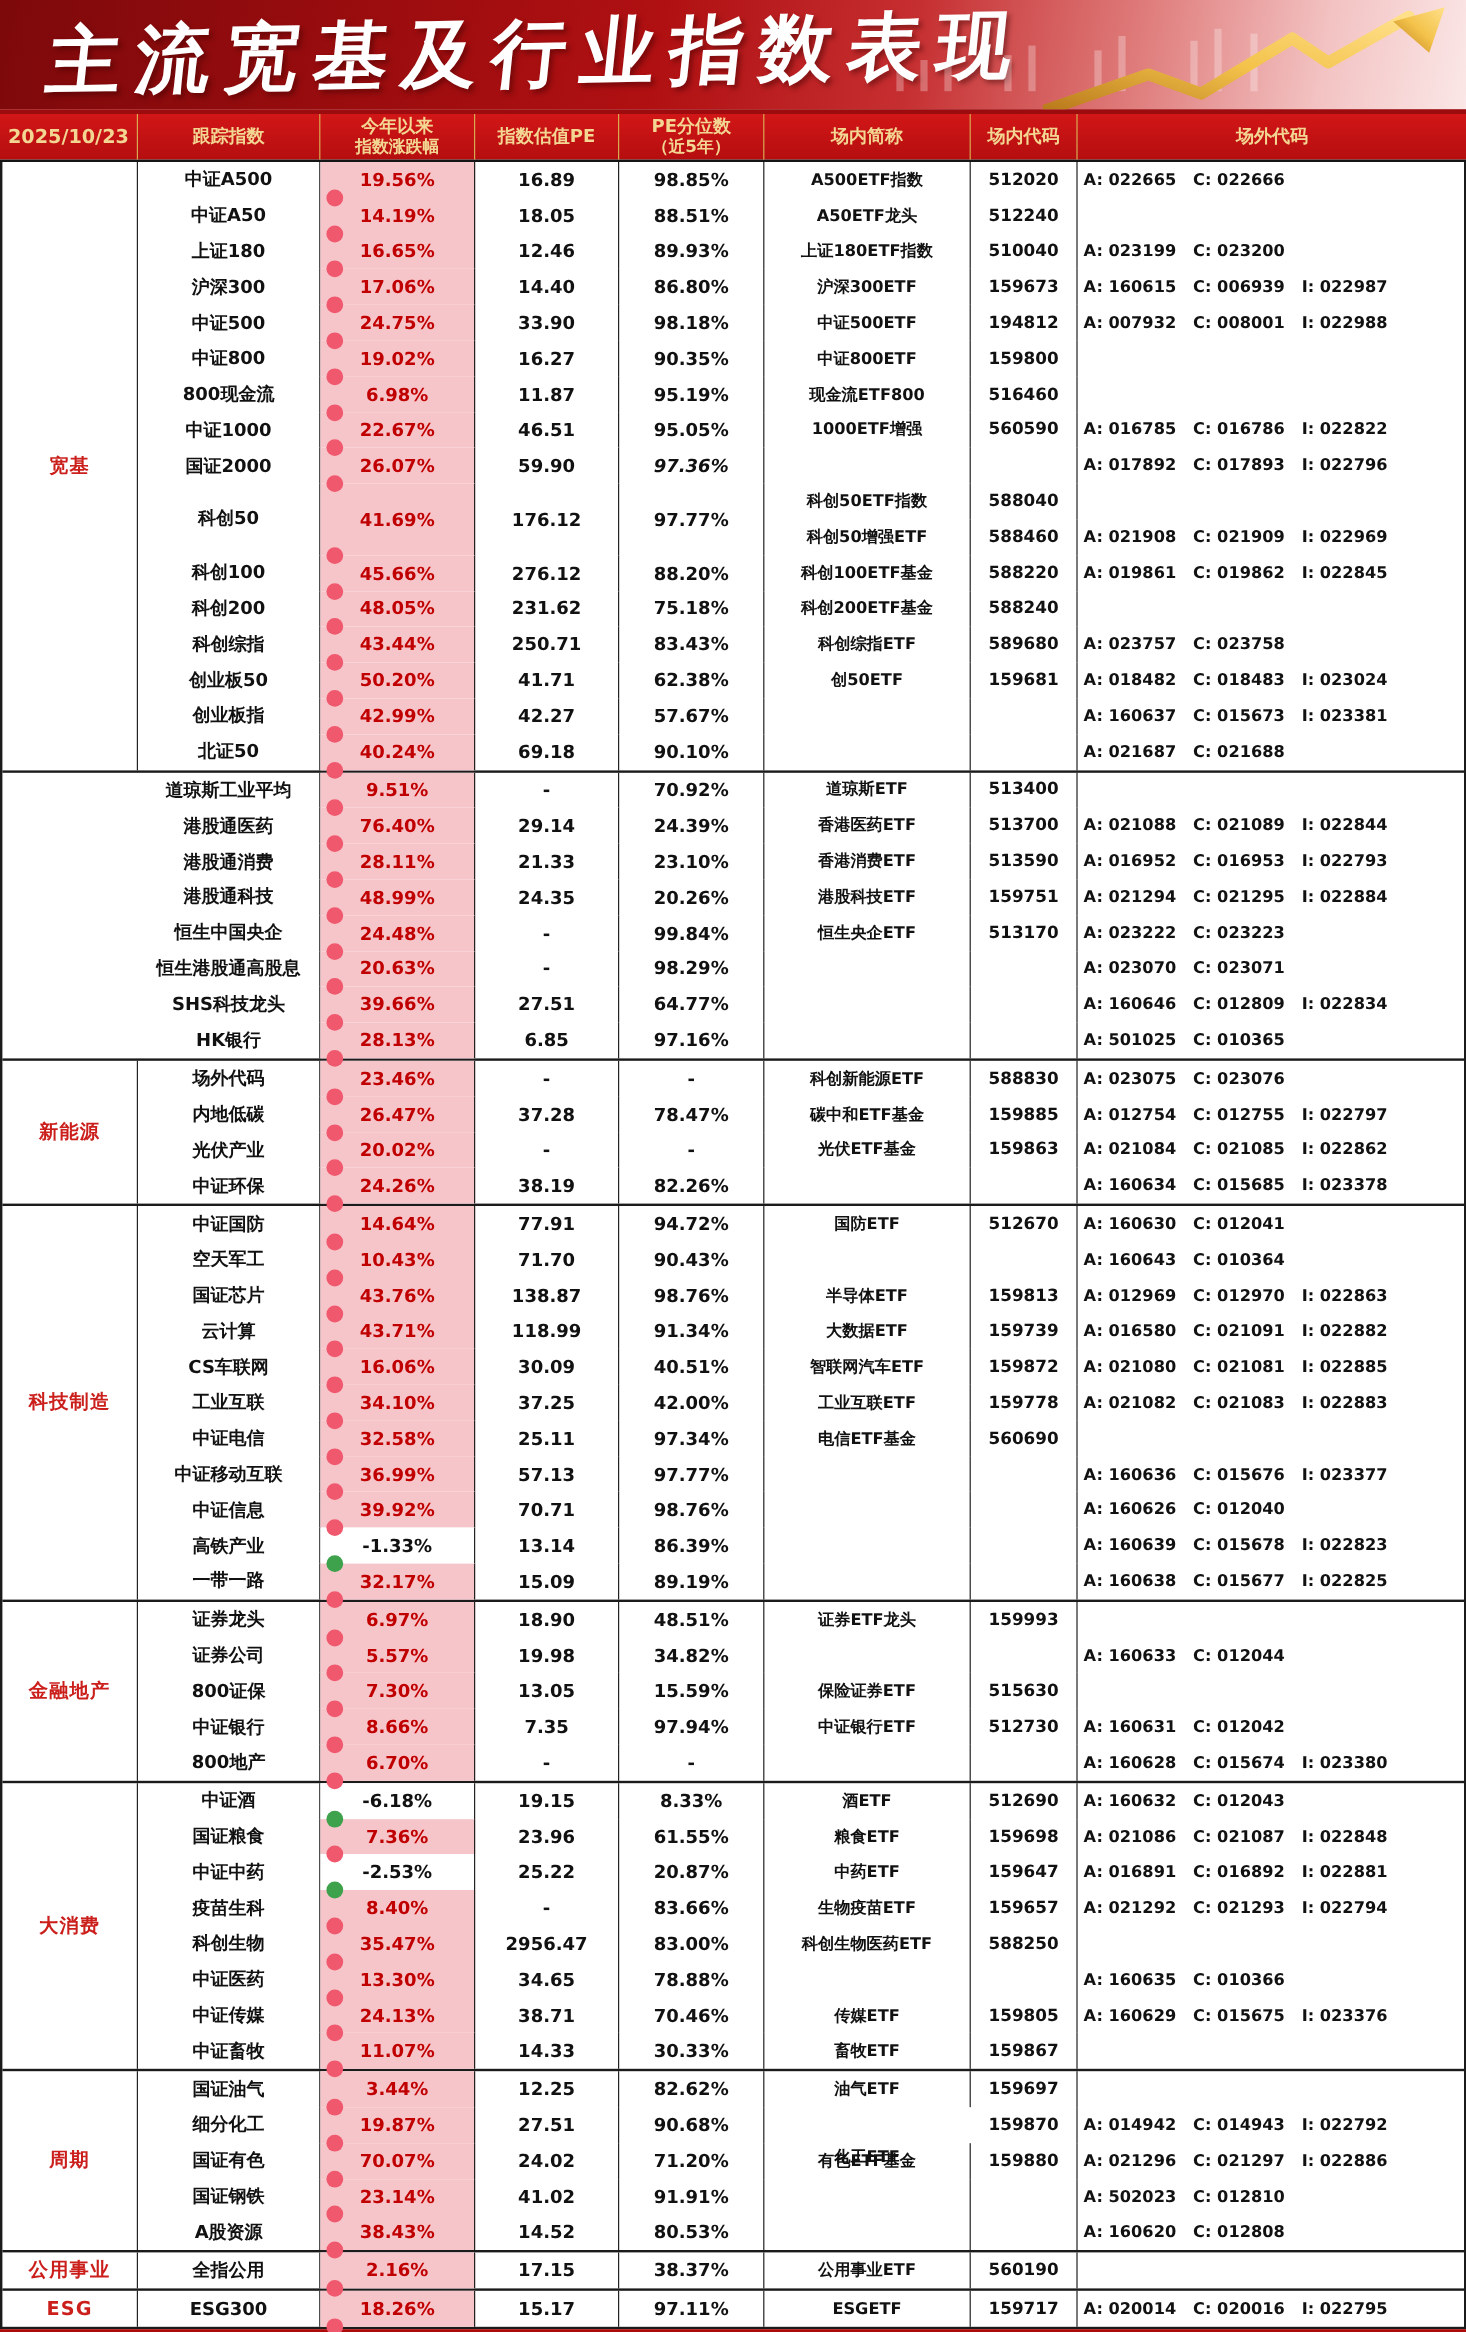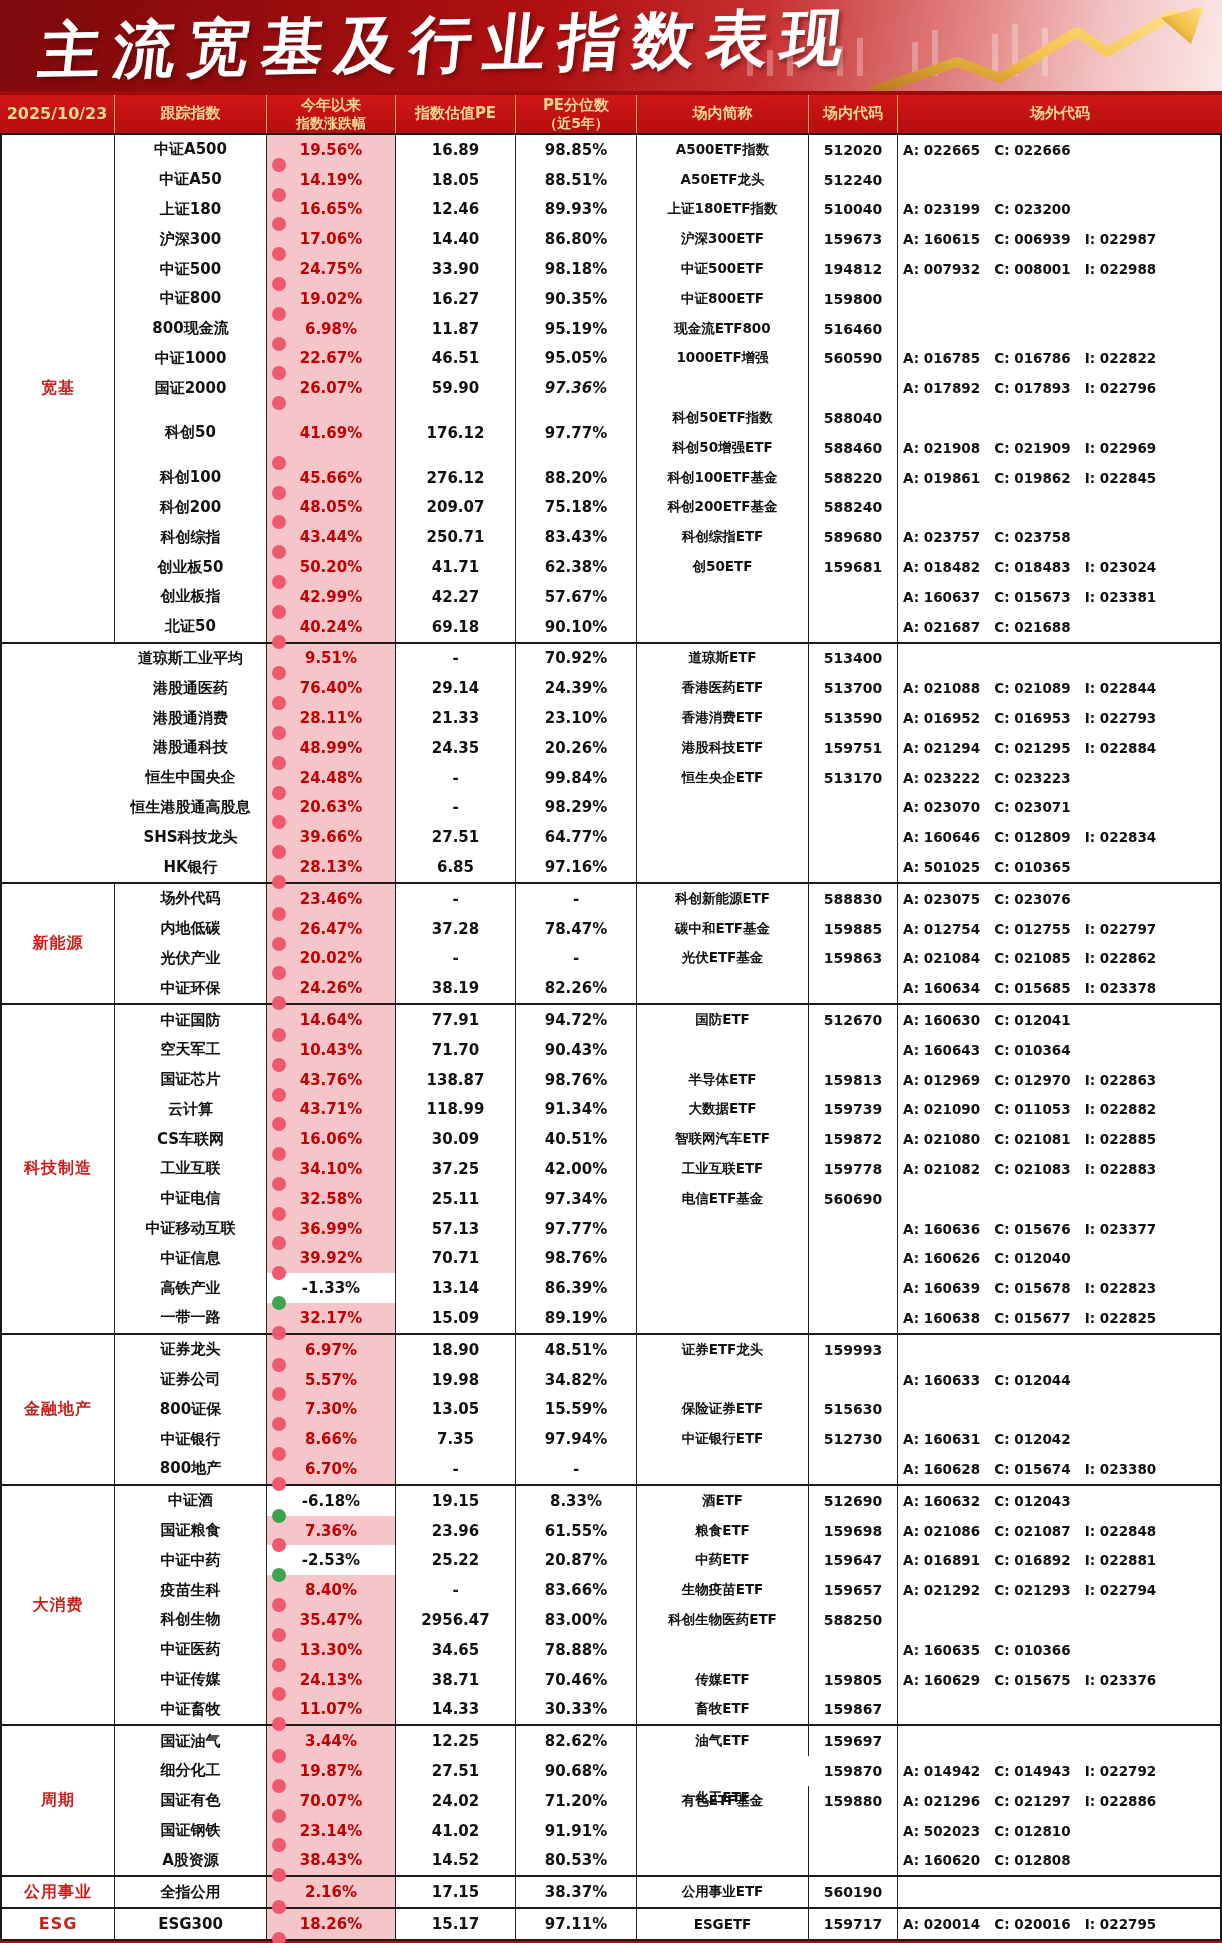--- a/index.html
+++ b/index.html
@@ -216,21 +216,21 @@
       <div class="cell c-otc" style="grid-area: 11 / 8 / span 1;">A: 021908   C: 021909   I: 022969</div>
       <div class="cell c-idx" style="grid-area: 12 / 2 / span 1;">科创100</div>
       <div class="cell c-pct" style="grid-area: 12 / 3 / span 1;">45.66%<span class="dot"></span></div>
       <div class="cell c-pe" style="grid-area: 12 / 4 / span 1;">276.12</div>
       <div class="cell c-pctile" style="grid-area: 12 / 5 / span 1;">88.20%</div>
       <div class="cell c-fund" style="grid-area: 12 / 6 / span 1;">科创100ETF基金</div>
       <div class="cell c-code" style="grid-area: 12 / 7 / span 1;">588220</div>
       <div class="cell c-otc" style="grid-area: 12 / 8 / span 1;">A: 019861   C: 019862   I: 022845</div>
       <div class="cell c-idx" style="grid-area: 13 / 2 / span 1;">科创200</div>
       <div class="cell c-pct" style="grid-area: 13 / 3 / span 1;">48.05%<span class="dot"></span></div>
-      <div class="cell c-pe" style="grid-area: 13 / 4 / span 1;">209.07</div>
+      <div class="cell c-pe" style="grid-area: 13 / 4 / span 1;">231.62</div>
       <div class="cell c-pctile" style="grid-area: 13 / 5 / span 1;">75.18%</div>
       <div class="cell c-fund" style="grid-area: 13 / 6 / span 1;">科创200ETF基金</div>
       <div class="cell c-code" style="grid-area: 13 / 7 / span 1;">588240</div>
       <div class="cell c-otc" style="grid-area: 13 / 8 / span 1;"></div>
       <div class="cell c-idx" style="grid-area: 14 / 2 / span 1;">科创综指</div>
       <div class="cell c-pct" style="grid-area: 14 / 3 / span 1;">43.44%<span class="dot"></span></div>
       <div class="cell c-pe" style="grid-area: 14 / 4 / span 1;">250.71</div>
       <div class="cell c-pctile" style="grid-area: 14 / 5 / span 1;">83.43%</div>
       <div class="cell c-fund" style="grid-area: 14 / 6 / span 1;">科创综指ETF</div>
       <div class="cell c-code" style="grid-area: 14 / 7 / span 1;">589680</div>
@@ -368,21 +368,21 @@
       <div class="cell c-pctile" style="grid-area: 3 / 5 / span 1;">98.76%</div>
       <div class="cell c-fund" style="grid-area: 3 / 6 / span 1;">半导体ETF</div>
       <div class="cell c-code" style="grid-area: 3 / 7 / span 1;">159813</div>
       <div class="cell c-otc" style="grid-area: 3 / 8 / span 1;">A: 012969   C: 012970   I: 022863</div>
       <div class="cell c-idx" style="grid-area: 4 / 2 / span 1;">云计算</div>
       <div class="cell c-pct" style="grid-area: 4 / 3 / span 1;">43.71%<span class="dot"></span></div>
       <div class="cell c-pe" style="grid-area: 4 / 4 / span 1;">118.99</div>
       <div class="cell c-pctile" style="grid-area: 4 / 5 / span 1;">91.34%</div>
       <div class="cell c-fund" style="grid-area: 4 / 6 / span 1;">大数据ETF</div>
       <div class="cell c-code" style="grid-area: 4 / 7 / span 1;">159739</div>
-      <div class="cell c-otc" style="grid-area: 4 / 8 / span 1;">A: 021090   C: 011053   I: 022882</div>
+      <div class="cell c-otc" style="grid-area: 4 / 8 / span 1;">A: 016580   C: 021091   I: 022882</div>
       <div class="cell c-idx" style="grid-area: 5 / 2 / span 1;">CS车联网</div>
       <div class="cell c-pct" style="grid-area: 5 / 3 / span 1;">16.06%<span class="dot"></span></div>
       <div class="cell c-pe" style="grid-area: 5 / 4 / span 1;">30.09</div>
       <div class="cell c-pctile" style="grid-area: 5 / 5 / span 1;">40.51%</div>
       <div class="cell c-fund" style="grid-area: 5 / 6 / span 1;">智联网汽车ETF</div>
       <div class="cell c-code" style="grid-area: 5 / 7 / span 1;">159872</div>
       <div class="cell c-otc" style="grid-area: 5 / 8 / span 1;">A: 021080   C: 021081   I: 022885</div>
       <div class="cell c-idx" style="grid-area: 6 / 2 / span 1;">工业互联</div>
       <div class="cell c-pct" style="grid-area: 6 / 3 / span 1;">34.10%<span class="dot"></span></div>
       <div class="cell c-pe" style="grid-area: 6 / 4 / span 1;">37.25</div>

